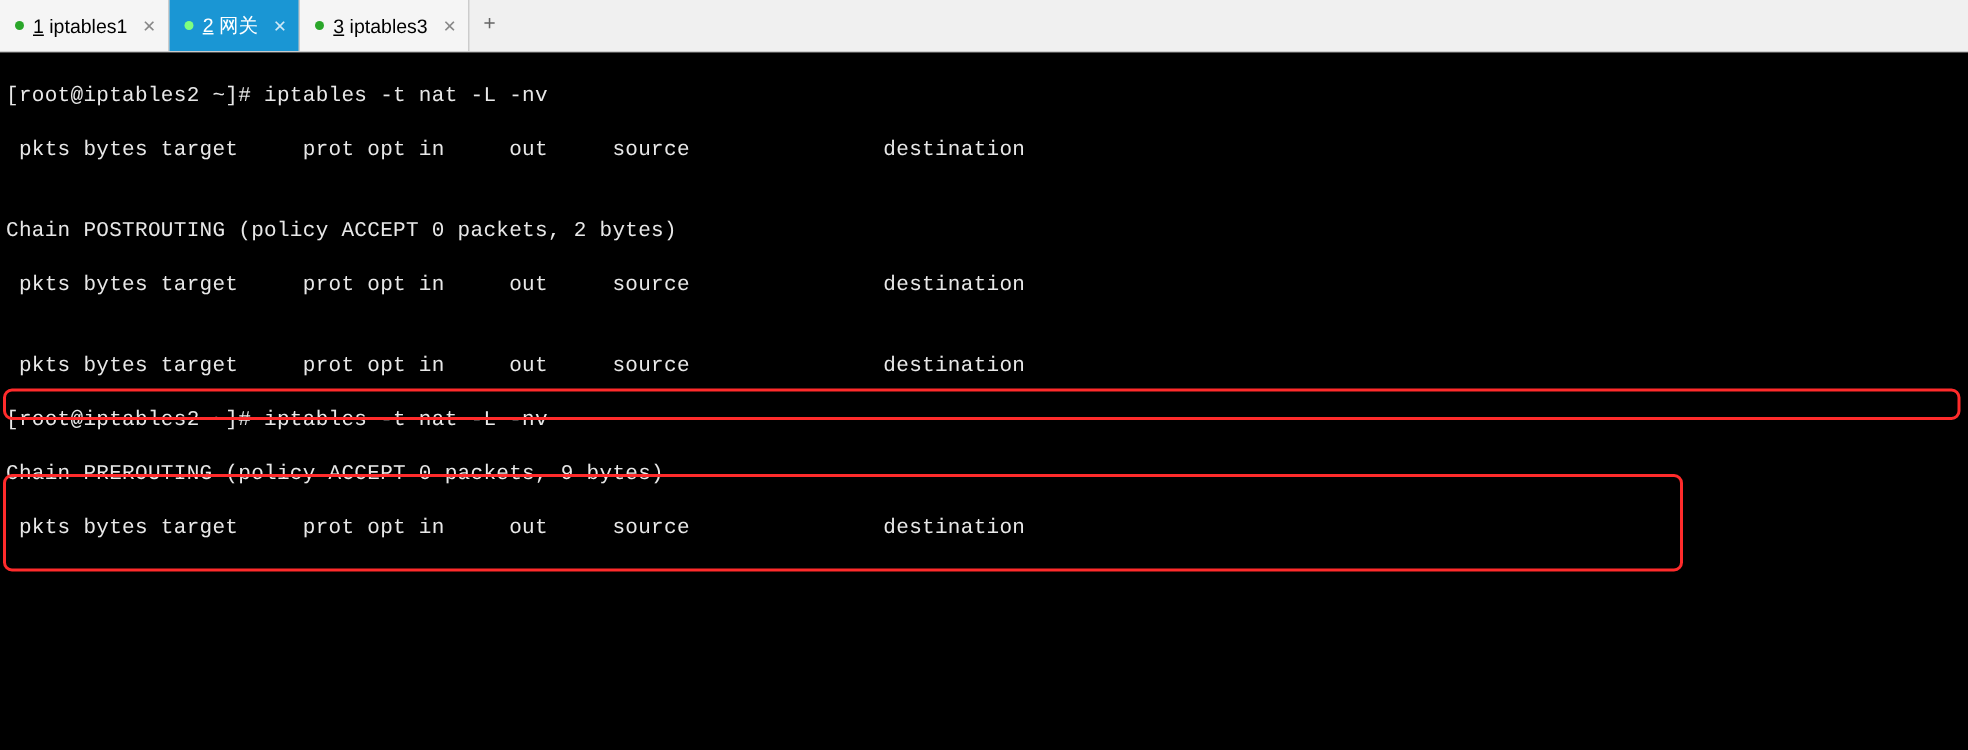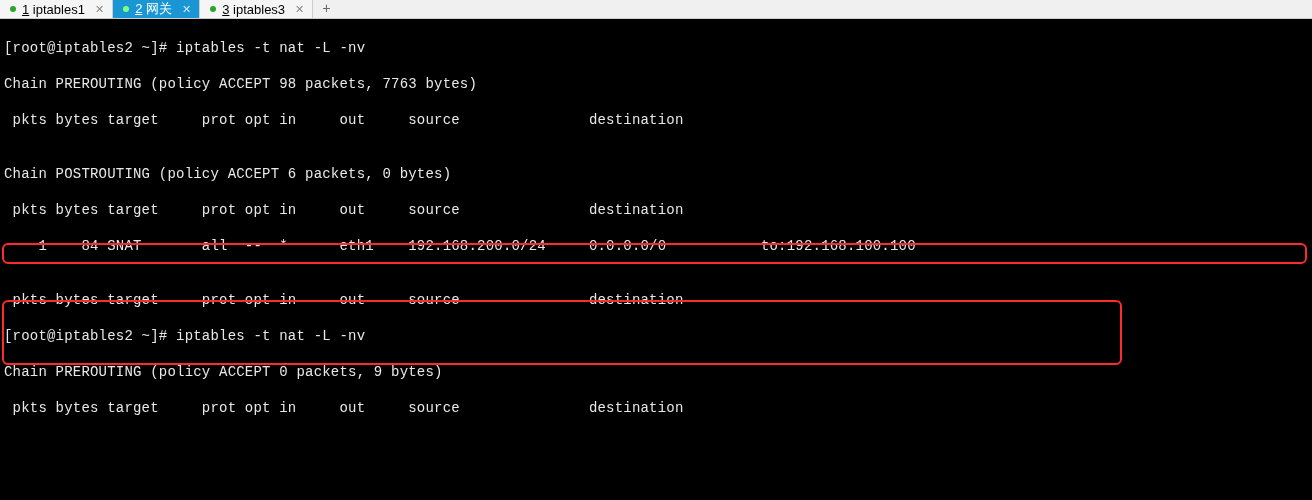--- a/index.html
+++ b/index.html
@@ -8,21 +8,21 @@
       font-size: 14px;
       background: #000;
       width: 1312px;
       height: 500px;
       overflow: hidden;
       position: relative;
     }
     .tab-bar {
       display: flex;
       background: #f0f0f0;
-      height: 19px;
+      height: 35px;
       align-items: stretch;
       border-bottom: 1px solid #ccc;
     }
     .tab {
       display: flex;
       align-items: center;
       padding: 0 8px 0 10px;
       border-right: 1px solid #ccc;
       background: #f5f5f5;
       cursor: pointer;
@@ -92,26 +92,24 @@
   <div class="tab">
     <span class="dot"></span>
     <span><span class="num">3</span> <span>iptables3</span></span>
     <span class="close">✕</span>
   </div>
   <div class="newtab">+</div>
 </div>
 
 <div class="terminal">
 <div>[root@iptables2 ~]# iptables -t nat -L -nv</div>
-<div>Chain PREROUTING (policy ACCEPT 98 packets, 7763 bytes)</div>
 <div> pkts bytes target     prot opt in     out     source               destination</div>
 <div></div>
-<div>Chain POSTROUTING (policy ACCEPT 6 packets, 0 bytes)</div>
+<div>Chain POSTROUTING (policy ACCEPT 0 packets, 2 bytes)</div>
 <div> pkts bytes target     prot opt in     out     source               destination</div>
-<div>    1    84 SNAT       all  --  *      eth1    192.168.200.0/24     0.0.0.0/0           to:192.168.100.100</div>
 <div></div>
 <div> pkts bytes target     prot opt in     out     source               destination</div>
 <div>[root@iptables2 ~]# iptables -t nat -L -nv</div>
 <div>Chain PREROUTING (policy ACCEPT 0 packets, 9 bytes)</div>
 <div> pkts bytes target     prot opt in     out     source               destination</div>
 
 <div></div>
 
 
 

